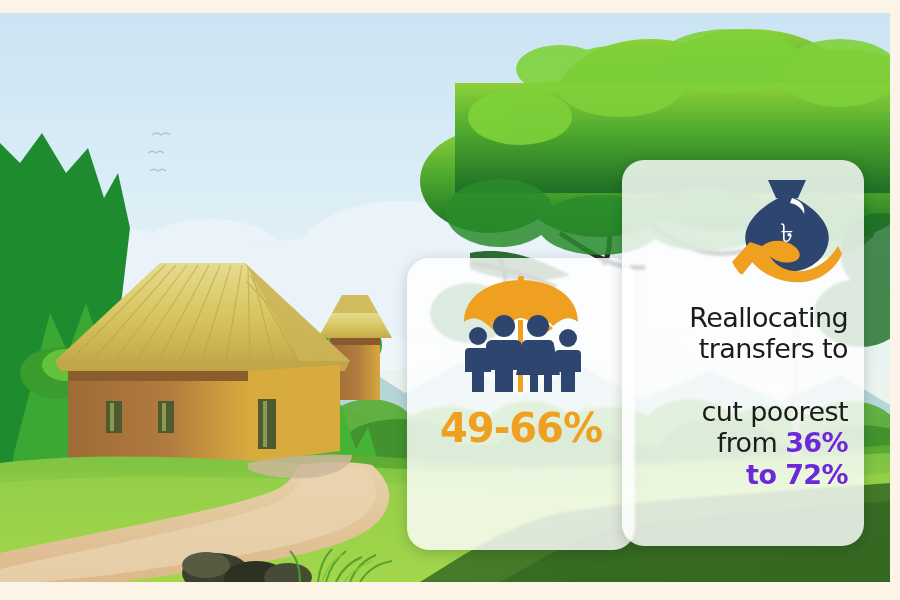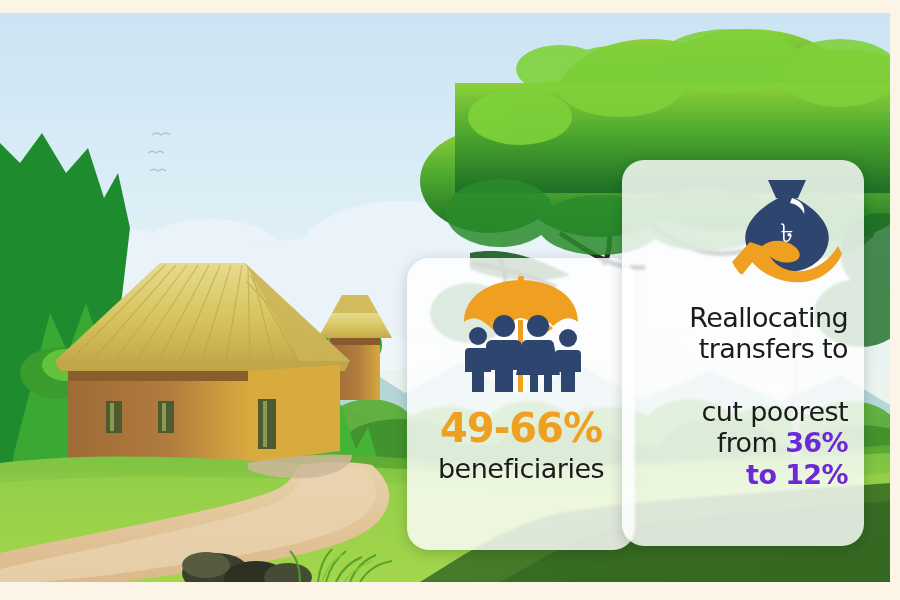--- a/index.html
+++ b/index.html
@@ -400,21 +400,21 @@
           <rect x="88" y="99" width="8" height="17"></rect>
 
           <circle cx="112" cy="62" r="9"></circle>
           <path d="M103,74 h18 a4,4 0 0 1 4,4 v18 h-6 v20 h-14 v-20 h-6 v-18 a4,4 0 0 1 4,-4 Z"></path>
         </g>
       </svg>
     </span>
 
     <div class="stat-number">49-66%</div>
     <div class="stat-caption">
-      <span>beneficiaries</span><br>
+      <br>
     </div>
   </div>
 
   <div class="card" id="card-right">
 
     <span class="icon-wrap" style="align-self:flex-end; margin-right:6px;">
       <svg width="110" height="108" viewBox="0 0 110 108" aria-hidden="true">
 
         <path d="M36,4 L74,4 L66,22 L44,22 Z" fill="#2D456F"></path>
 
@@ -428,21 +428,21 @@
         <path d="M2,90 L14,76 L22,84 L10,99 Z" fill="#EFA021"></path>
       </svg>
     </span>
 
     <div class="claim">
       <span>Reallocating</span><br>
       <span>transfers to</span><br>
       <br>
       <span>cut poorest</span><br>
       <span>from </span><span class="hl">36%</span><br>
-      <span class="hl">to </span><span class="hl">12%</span>
+      <span class="hl">to </span><span class="hl">72%</span>
     </div>
   </div>
 
   <div class="frame-top"></div>
   <div class="frame-bottom"></div>
   <div class="frame-right"></div>
 
 </div>
 
 </body></html>

